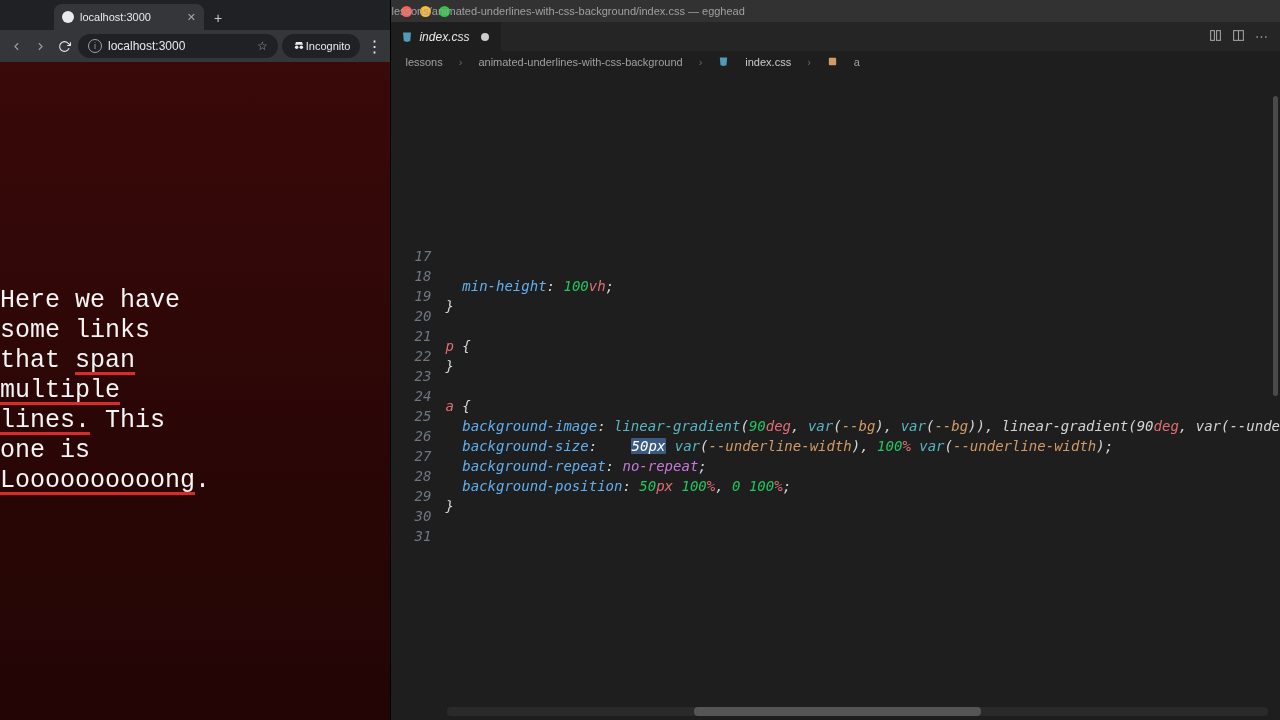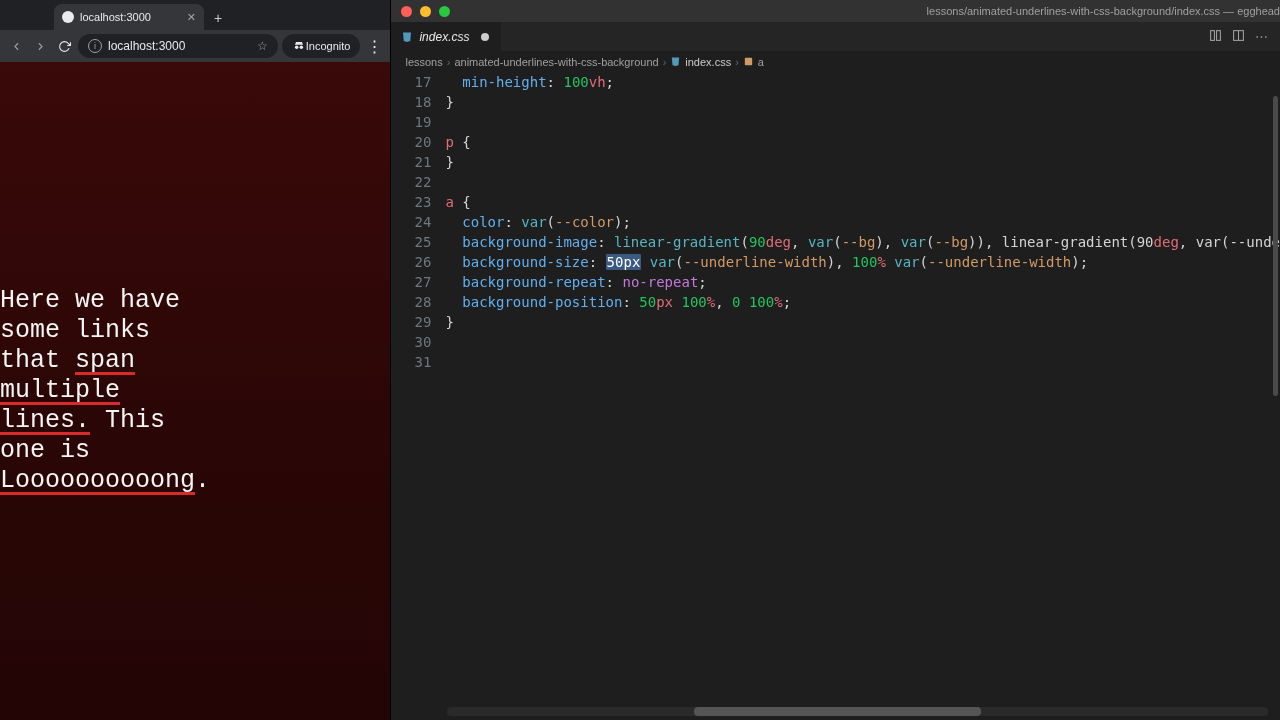--- a/index.html
+++ b/index.html
@@ -142,21 +142,21 @@
     position: relative;
   }
   .traffic {
     display: flex; gap: 8px; padding-left: 10px;
   }
   .tl { width: 11px; height: 11px; border-radius: 50%; }
   .tl.r { background: #ff5f57; }
   .tl.y { background: #febc2e; }
   .tl.g { background: #28c840; }
   .title-text {
-    position: absolute; left: 0; right: 0; text-align: right;
+    position: absolute; left: 0; right: 0; text-align: left;
     font-size: 11px; color: #a0a0a0; pointer-events: none;
   }
 
   .tabbar {
     height: 30px;
     background: #252526;
     display: flex;
     align-items: stretch;
     border-bottom: 1px solid #1e1e1e;
   }
@@ -177,37 +177,39 @@
   .ed-tab .dirty { width: 8px; height: 8px; border-radius: 50%; background: #cccccc; margin-left: 6px; }
   .tabbar-actions {
     margin-left: auto; display: flex; align-items: center; gap: 10px; padding-right: 12px;
     color: #a0a0a0; font-size: 13px;
   }
 
   .breadcrumb {
     height: 20px;
     display: flex;
     align-items: center;
-    gap: 4px;
+    gap: 16px;
     padding-left: 14px;
     font-size: 11px;
     color: #a0a0a0;
     background: #1e1e1e;
   }
   .breadcrumb .sep { color: #666; }
   .breadcrumb .bc-file { color: #cccccc; }
 
   .code-area {
     flex: 1;
     display: flex;
     font-family: "SF Mono", Menlo, Consolas, monospace;
     font-size: 14px;
     line-height: 20px;
+    font-style: italic;
     overflow: hidden;
     position: relative;
+    align-items: center;
   }
   .gutter {
     width: 54px;
     text-align: right;
     color: #6e7681;
     padding-right: 14px;
     user-select: none;
   }
   .gutter div, .code-lines div.line { height: 20px; white-space: pre; }
   .code-lines { flex: 1; color: #d4d4d4; overflow: hidden; }
@@ -215,21 +217,21 @@
   
   .sel   { color: #e06c75; }   
   .prop  { color: #61afef; }   
   .punc  { color: #d4d4d4; }
   .num   { color: #22c55e; }
   .unit  { color: #e06c75; }
   .kw    { color: #c678dd; }   
   .fn    { color: #56b6c2; }   
   .varnm { color: #d19a66; }   
   .cursor-sel {
-     background: #3b5a83; color:#fff; padding:0 1px; border-radius:1px;
+     background: #3b5a83; color:#fff; padding:0 1px; border-radius:1px;margin-left:25px;
   }
 
   .minimap-scroll {
     position: absolute; right: 2px; top: 24px; width: 5px; height: 300px;
     background: #4a4a4a; border-radius: 3px;
   }
 
   .hscroll {
     position: absolute; left: 56px; right: 12px; bottom: 4px; height: 9px;
     background: #2a2a2a; border-radius: 4px;
@@ -376,21 +378,20 @@
         </div>
 
       <div class="code-lines">
         <div class="line">  <span class="prop">min-height</span><span class="punc">: </span><span class="num">100</span><span class="unit">vh</span><span class="punc">;</span></div>
         <div class="line"><span class="punc">}</span></div>
         <div class="line"></div>
         <div class="line"><span class="sel">p</span><span class="punc"> {</span></div>
         <div class="line"><span class="punc">}</span></div>
         <div class="line"></div>
         <div class="line"><span class="sel">a</span><span class="punc"> {</span></div>
-        <div class="line">  <span class="prop">color</span><span class="punc">: </span><span class="fn">var</span><span class="punc">(</span><span class="varnm">--color</span><span class="punc">);</span></div>
         <div class="line">  <span class="prop">background-image</span><span class="punc">: </span><span class="fn">linear-gradient</span><span class="punc">(</span><span class="num">90</span><span class="unit">deg</span><span class="punc">, </span><span class="fn">var</span><span class="punc">(</span><span class="varnm">--bg</span><span class="punc">), </span><span class="fn">var</span><span class="punc">(</span><span class="varnm">--bg</span><span class="punc">))</span><span class="punc">, linear-gradient(90</span><span class="unit">deg</span><span class="punc">, var(--unde</span></div>
         <div class="line">  <span class="prop">background-size</span><span class="punc">: </span><span class="cursor-sel"><span>50</span><span>px</span></span><span class="punc"> </span><span class="fn">var</span><span class="punc">(</span><span class="varnm">--underline-width</span><span class="punc">), </span><span class="num">100</span><span class="unit">%</span><span class="punc"> </span><span class="fn">var</span><span class="punc">(</span><span class="varnm">--underline-width</span><span class="punc">);</span></div>
         <div class="line">  <span class="prop">background-repeat</span><span class="punc">: </span><span class="kw">no-repeat</span><span class="punc">;</span></div>
         <div class="line">  <span class="prop">background-position</span><span class="punc">: </span><span class="num">50</span><span class="unit">px</span><span class="punc"> </span><span class="num">100</span><span class="unit">%</span><span class="punc">, </span><span class="num">0</span><span class="punc"> </span><span class="num">100</span><span class="unit">%</span><span class="punc">;</span></div>
         <div class="line"><span class="punc">}</span></div>
       </div>
 
       <div class="minimap-scroll"></div>
       <div class="hscroll">
           <div class="thumb"></div>

